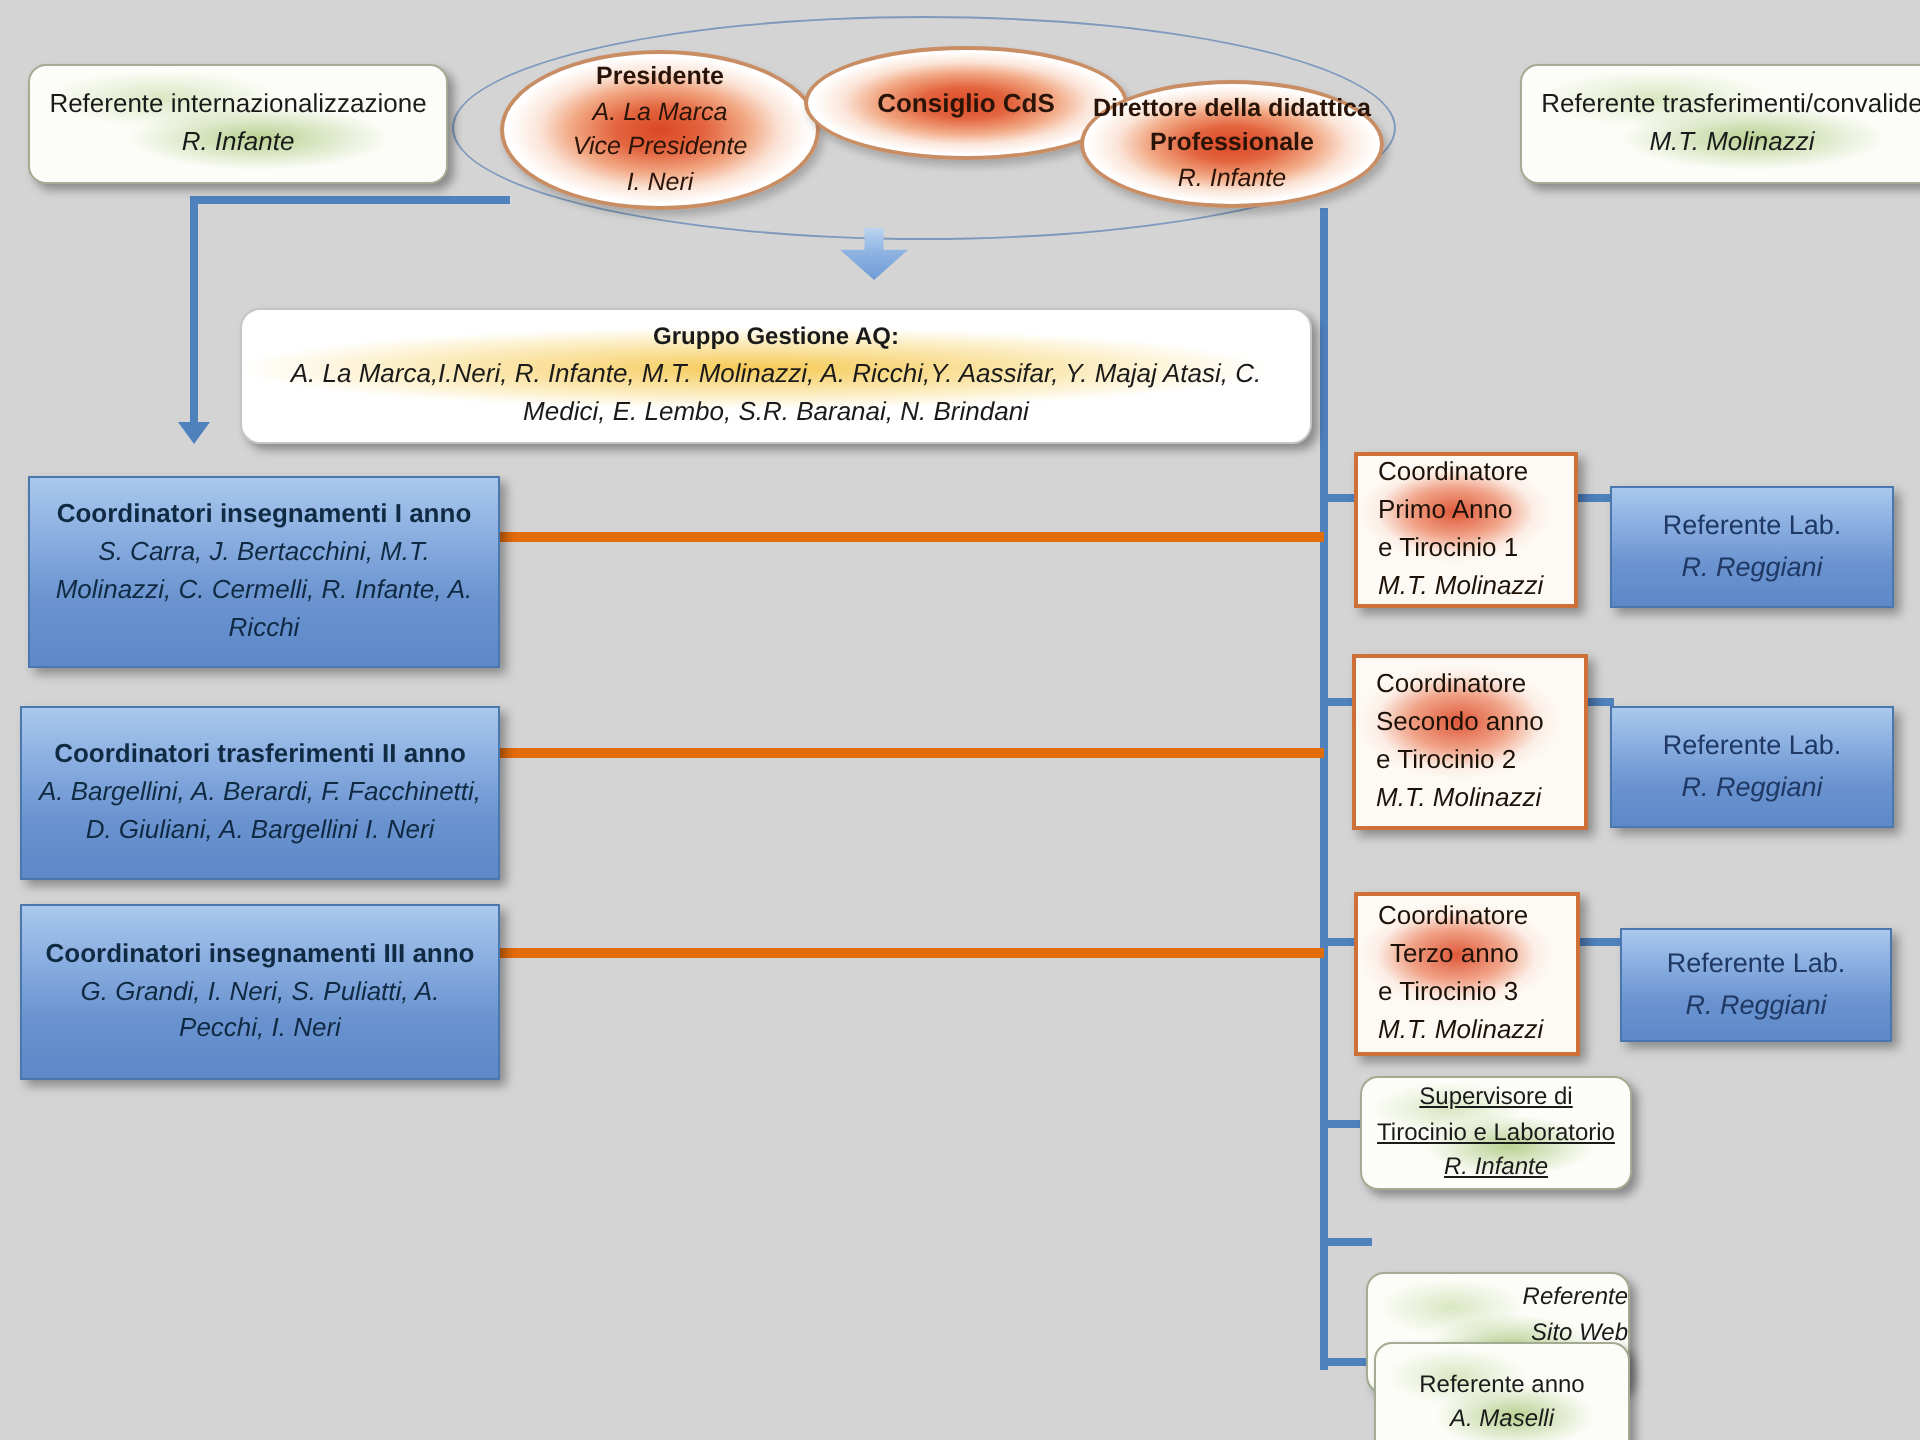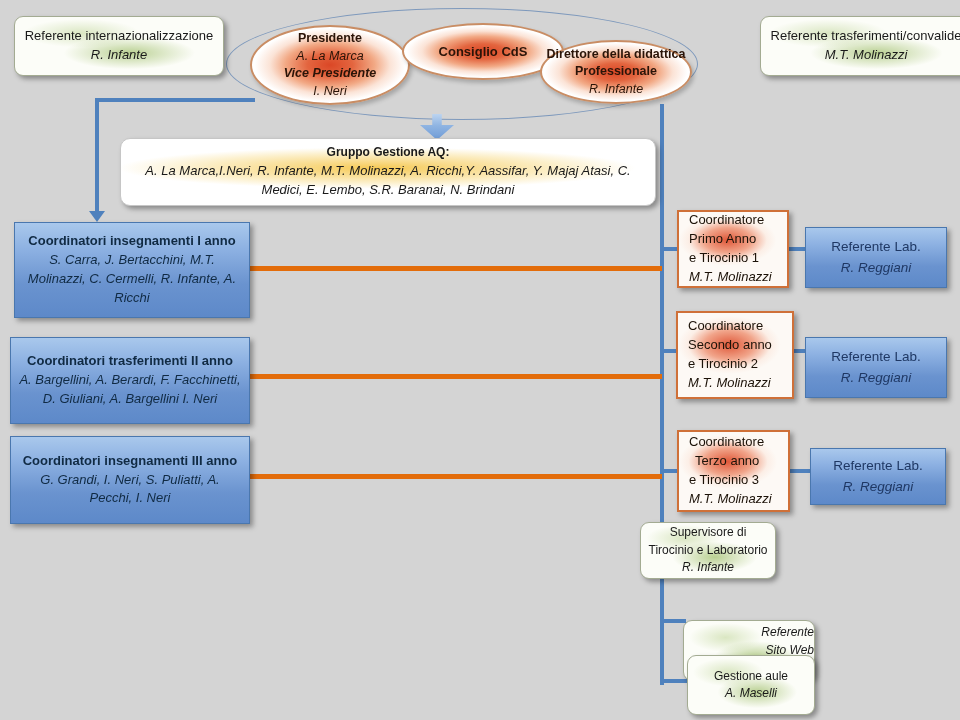--- a/index.html
+++ b/index.html
@@ -19,20 +19,21 @@
   .block-arrow{
     position:absolute;left:420px;top:114px;width:34px;height:26px;
     background:linear-gradient(180deg,#bcd4f0 0%,#8fb4e2 45%,#6f9bd6 100%);
     clip-path:polygon(36% 0,64% 0,64% 42%,100% 42%,50% 100%,0 42%,36% 42%);
   }
   
   .bx{
     position:absolute;display:flex;flex-direction:column;justify-content:center;
     text-align:center;box-sizing:border-box;
     box-shadow:3px 3px 5px rgba(0,0,0,0.35);
+    margin-top:16px;
   }
   
   .greenish{
     background:
       radial-gradient(45% 40% at 55% 62%, rgba(163,193,112,0.75) 0%, rgba(255,255,255,0) 70%),
       radial-gradient(40% 35% at 32% 28%, rgba(190,212,150,0.55) 0%, rgba(255,255,255,0) 70%),
       #fcfdf8;
     border:1px solid #a3ab92;border-radius:9px;
   }
   
@@ -64,21 +65,21 @@
   .red-ell{
     background:radial-gradient(ellipse 52% 52% at 50% 50%, #db4726 0%, #e3653f 28%, #f2a985 55%, #fbe3d6 74%, #ffffff 93%);
     border:2px solid #c98d64;color:#2a1408;
   }
   .outer-ell{
     position:absolute;border-radius:50%;border:1.5px solid #7e99bc;background:transparent;
   }
   
   .b{font-weight:bold;}
   .i{font-style:italic;}
-  .bi{font-weight:bold;font-style:italic;}
+  .bi{font-weight:normal;font-style:italic;}
   .fs12{font-size:12px;line-height:1.45;}
   .fs125{font-size:12.5px;line-height:1.4;}
   .fs13{font-size:13px;line-height:1.45;}
   .fs14{font-size:12px;line-height:1.45;}
   .navy{color:#1f3864;}
 </style>
 </head>
 <body>
 
 <div class="canvas">
@@ -185,30 +186,30 @@
   <div class="bx blue navy" style="left:805px;top:337px;width:142px;height:61px;font-size:13.5px;line-height:1.5;">
     <div>Referente Lab.</div>
     <div class="i">R. Reggiani</div>
   </div>
 
   <div class="bx blue navy" style="left:810px;top:448px;width:136px;height:57px;font-size:13.5px;line-height:1.5;">
     <div>Referente Lab.</div>
     <div class="i">R. Reggiani</div>
   </div>
 
-  <div class="bx greenish fs12" style="left:640px;top:522px;width:136px;height:57px;">
+  <div class="bx greenish fs12" style="left:680px;top:522px;width:136px;height:57px;text-decoration:underline;">
     <div>Supervisore di</div>
     <div>Tirocinio e Laboratorio</div>
     <div class="i">R. Infante</div>
   </div>
 
   <div class="bx greenish fs12 i" style="left:683px;top:620px;width:132px;height:61px;text-align:right;">
     <div>Referente</div>
     <div>Sito Web</div>
     <div>F. Gavioli</div>
   </div>
 
   <div class="bx greenish fs12" style="left:687px;top:655px;width:128px;height:60px;">
-    <div>Gestione  aule</div>
+    <div>Referente  anno</div>
     <div class="i">A. Maselli</div>
   </div>
 
 </div>
 
 </body></html>

